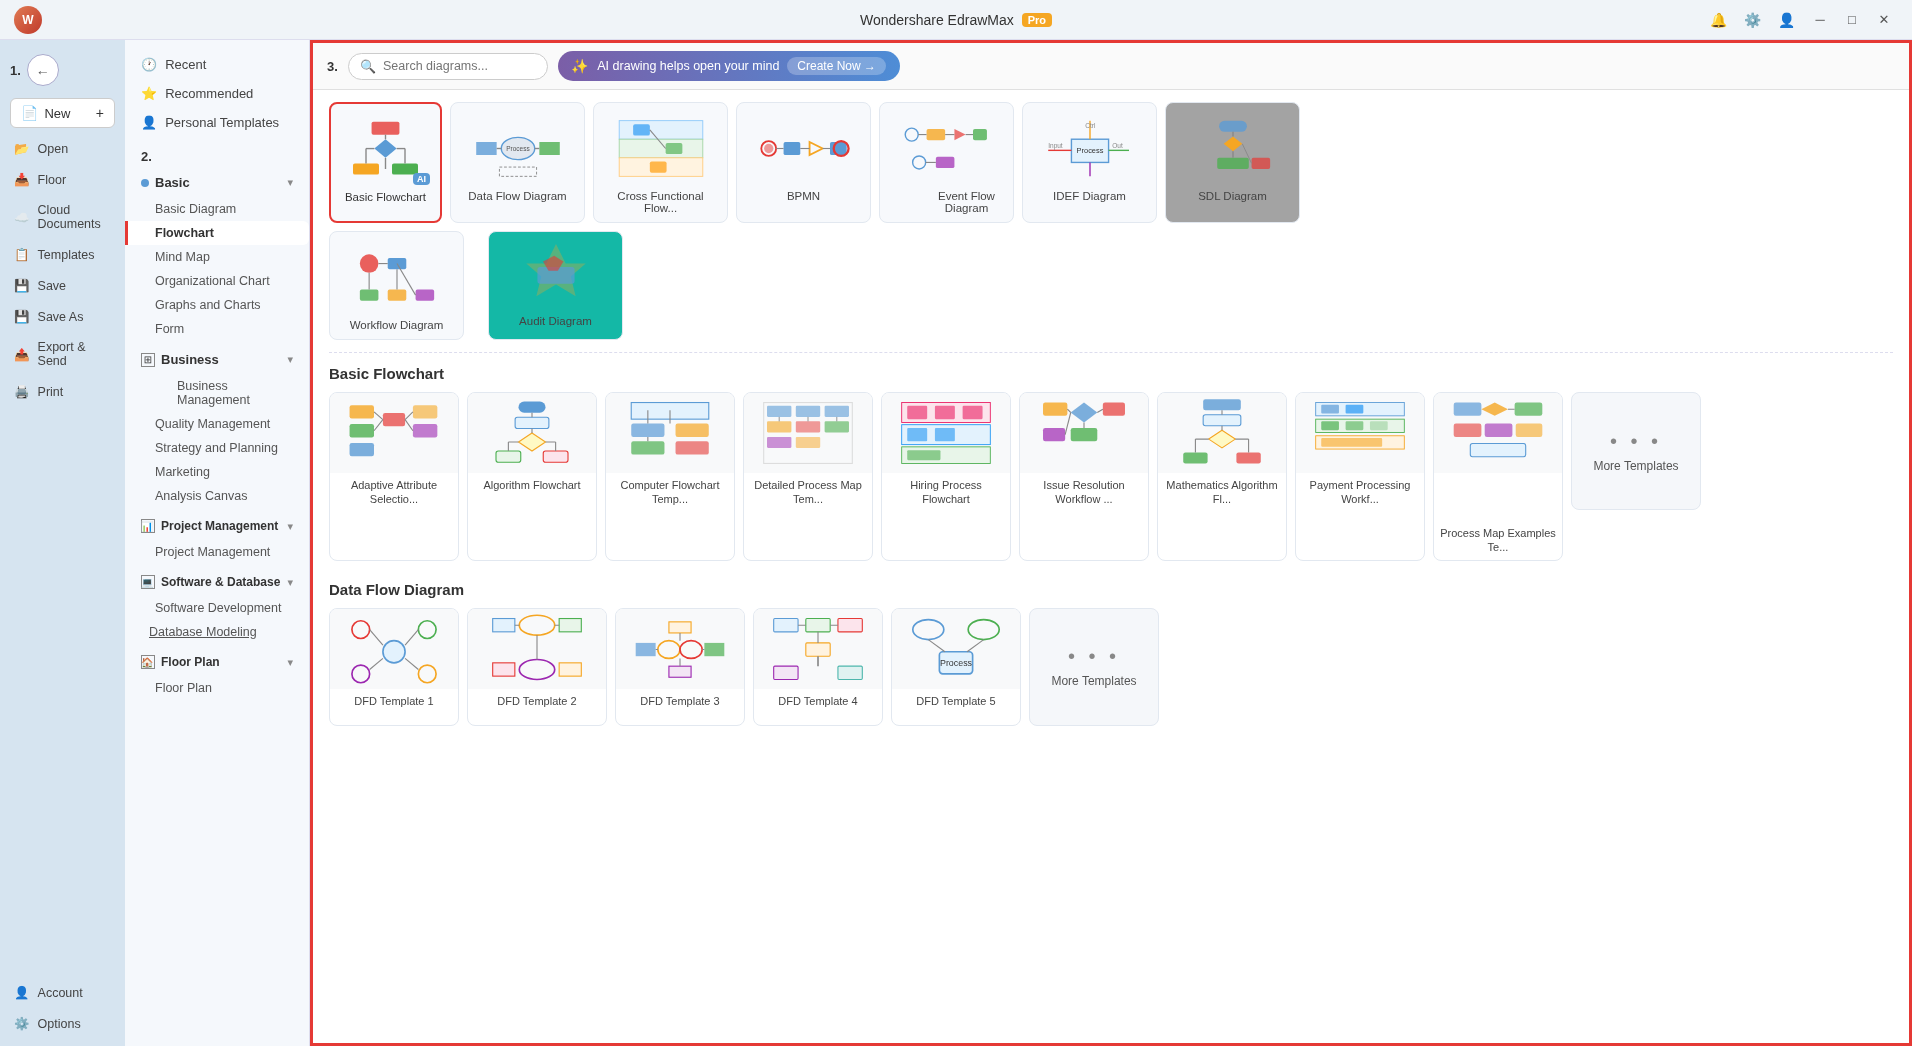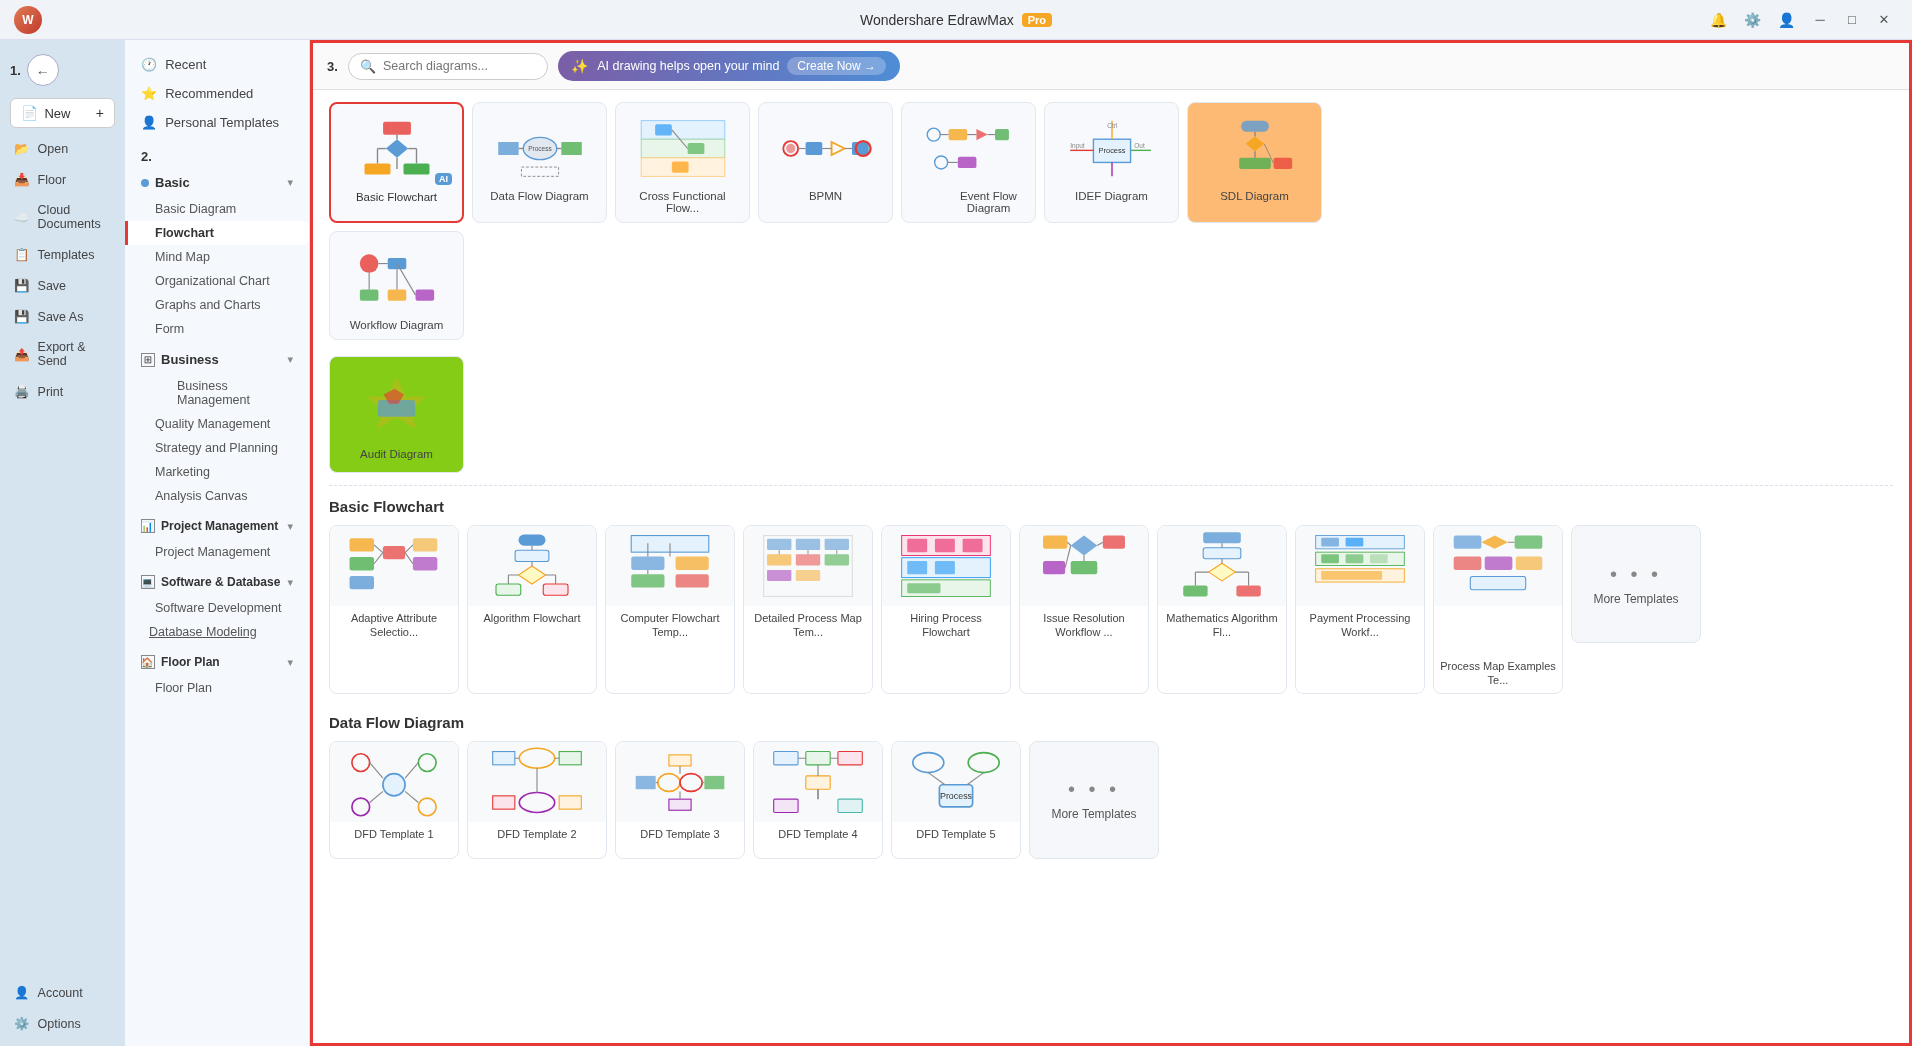--- a/index.html
+++ b/index.html
@@ -221,21 +221,21 @@
       <div style="background:rgba(255,255,255,0.25);border-radius:12px;padding:2px 10px;font-size:12px;display:flex;align-items:center;gap:4px;">
         <span>Create Now →</span>
       </div>
     </div>
   </div>
 
   <div id="content" style="flex:1;overflow-y:auto;padding:12px 16px;">
 
     <div style="display:flex;flex-wrap:wrap;gap:8px;margin-bottom:8px;">
 
-      <div style="width:135px;background:#f7f9fc;border:2.5px solid #e53935;border-radius:8px;padding:8px;cursor:pointer;text-align:center;">
+      <div style="width:113px;background:#f7f9fc;border:2.5px solid #e53935;border-radius:8px;padding:8px;cursor:pointer;text-align:center;">
         <div style="width:100%;height:75px;display:flex;align-items:center;justify-content:center;margin-bottom:4px;position:relative;">
           <svg viewBox="0 0 100 70" width="110" height="65">
             <rect x="35" y="5" width="30" height="14" rx="2" fill="#e53935" opacity="0.8"></rect>
             <polygon points="50,24 62,34 50,44 38,34" fill="#5b9bd5"></polygon>
             <rect x="15" y="50" width="28" height="12" rx="2" fill="#f5a623"></rect>
             <rect x="57" y="50" width="28" height="12" rx="2" fill="#4caf50"></rect>
             <line x1="50" y1="19" x2="50" y2="24" stroke="#888" stroke-width="1.5"></line>
             <line x1="50" y1="44" x2="50" y2="56" stroke="#888" stroke-width="1.5"></line>
             <line x1="38" y1="34" x2="29" y2="34" stroke="#888" stroke-width="1.5"></line>
             <line x1="29" y1="34" x2="29" y2="50" stroke="#888" stroke-width="1.5"></line>
@@ -322,57 +322,57 @@
             <line x1="50" y1="5" x2="50" y2="25" stroke="#f5a623" stroke-width="1.5"></line>
             <line x1="50" y1="50" x2="50" y2="65" stroke="#9c27b0" stroke-width="1.5"></line>
             <text x="5" y="34" font-size="7" fill="#888">Input</text>
             <text x="74" y="34" font-size="7" fill="#888">Out</text>
             <text x="45" y="13" font-size="7" fill="#888">Ctrl</text>
           </svg>
         </div>
         <div style="font-size:11.5px;color:#444;">IDEF Diagram</div>
       </div>
 
-      <div style="width:135px;background:#fdba74;border:1.5px solid #e2e8f0;border-radius:8px;padding:8px;cursor:pointer;text-align:center;">
+      <div style="width:135px;background:#a3a3a3;border:1.5px solid #e2e8f0;border-radius:8px;padding:8px;cursor:pointer;text-align:center;">
         <div style="width:100%;height:75px;display:flex;align-items:center;justify-content:center;margin-bottom:4px;">
           <svg viewBox="0 0 100 70" width="110" height="65">
             <rect x="35" y="5" width="30" height="12" rx="6" fill="#5b9bd5" opacity="0.8"></rect>
             <polygon points="50,22 60,30 50,38 40,30" fill="#f5a623"></polygon>
             <rect x="33" y="45" width="34" height="12" rx="2" fill="#4caf50" opacity="0.8"></rect>
             <rect x="70" y="45" width="20" height="12" rx="2" fill="#e53935" opacity="0.7"></rect>
             <line x1="50" y1="17" x2="50" y2="22" stroke="#888" stroke-width="1.5"></line>
             <line x1="50" y1="38" x2="50" y2="45" stroke="#888" stroke-width="1.5"></line>
             <line x1="60" y1="30" x2="70" y2="51" stroke="#888" stroke-width="1"></line>
           </svg>
         </div>
         <div style="font-size:11.5px;color:#444;">SDL Diagram</div>
       </div>
 
     </div>
 
-    <div style="display:flex;flex-wrap:wrap;gap:16px;margin-bottom:12px;flex-direction:column;">
+    <div style="display:flex;flex-wrap:wrap;gap:24px;margin-bottom:12px;">
 
       <div style="width:135px;background:#f7f9fc;border:1.5px solid #e2e8f0;border-radius:8px;padding:8px;cursor:pointer;text-align:center;">
         <div style="width:100%;height:75px;display:flex;align-items:center;justify-content:center;margin-bottom:4px;">
           <svg viewBox="0 0 100 70" width="110" height="65">
             <circle cx="20" cy="20" r="10" fill="#e53935" opacity="0.8"></circle>
             <rect x="40" y="14" width="20" height="12" rx="2" fill="#5b9bd5"></rect>
             <rect x="10" y="48" width="20" height="12" rx="2" fill="#4caf50" opacity="0.8"></rect>
             <rect x="40" y="48" width="20" height="12" rx="2" fill="#f5a623" opacity="0.8"></rect>
             <rect x="70" y="48" width="20" height="12" rx="2" fill="#9c27b0" opacity="0.7"></rect>
             <line x1="30" y1="20" x2="40" y2="20" stroke="#888" stroke-width="1.2"></line>
             <line x1="20" y1="30" x2="20" y2="48" stroke="#888" stroke-width="1.2"></line>
             <line x1="50" y1="26" x2="50" y2="48" stroke="#888" stroke-width="1.2"></line>
             <line x1="50" y1="20" x2="70" y2="54" stroke="#888" stroke-width="1.2"></line>
           </svg>
         </div>
         <div style="font-size:11.5px;color:#444;">Workflow Diagram</div>
       </div>
 
-      <div style="width:135px;background:#84cc16;border:1.5px solid #e2e8f0;border-radius:8px;padding:12px;cursor:pointer;text-align:center;">
+      <div style="width:135px;background:#14b8a6;border:1.5px solid #e2e8f0;border-radius:8px;padding:4px;cursor:pointer;text-align:center;">
         <div style="width:100%;height:75px;display:flex;align-items:center;justify-content:center;margin-bottom:4px;">
           <svg viewBox="0 0 100 70" width="110" height="65">
             <polygon points="50,5 60,25 80,25 65,38 70,58 50,46 30,58 35,38 20,25 40,25" fill="#f5a623" opacity="0.3" stroke="#f5a623" stroke-width="1.5"></polygon>
             <rect x="30" y="28" width="40" height="18" rx="3" fill="#5b9bd5" opacity="0.7"></rect>
             <polygon points="48,16 58,22 52,32 42,32 36,22" fill="#e53935" opacity="0.6"></polygon>
           </svg>
         </div>
         <div style="font-size:11.5px;color:#444;">Audit Diagram</div>
       </div>
     </div>

